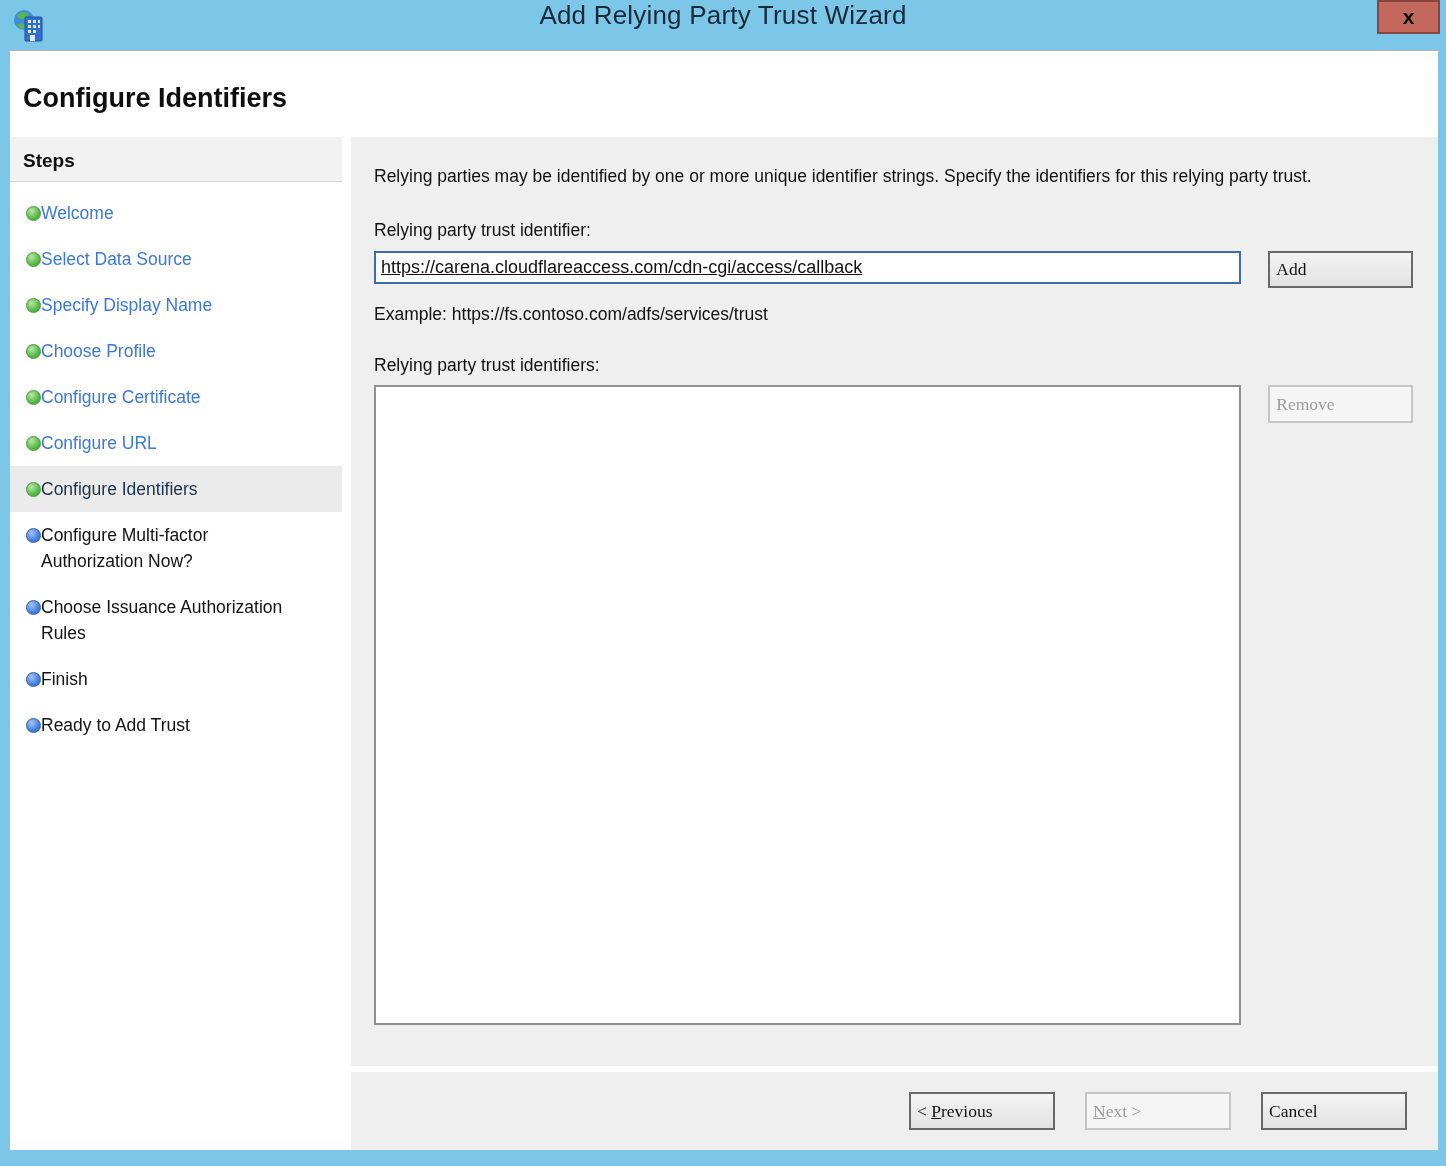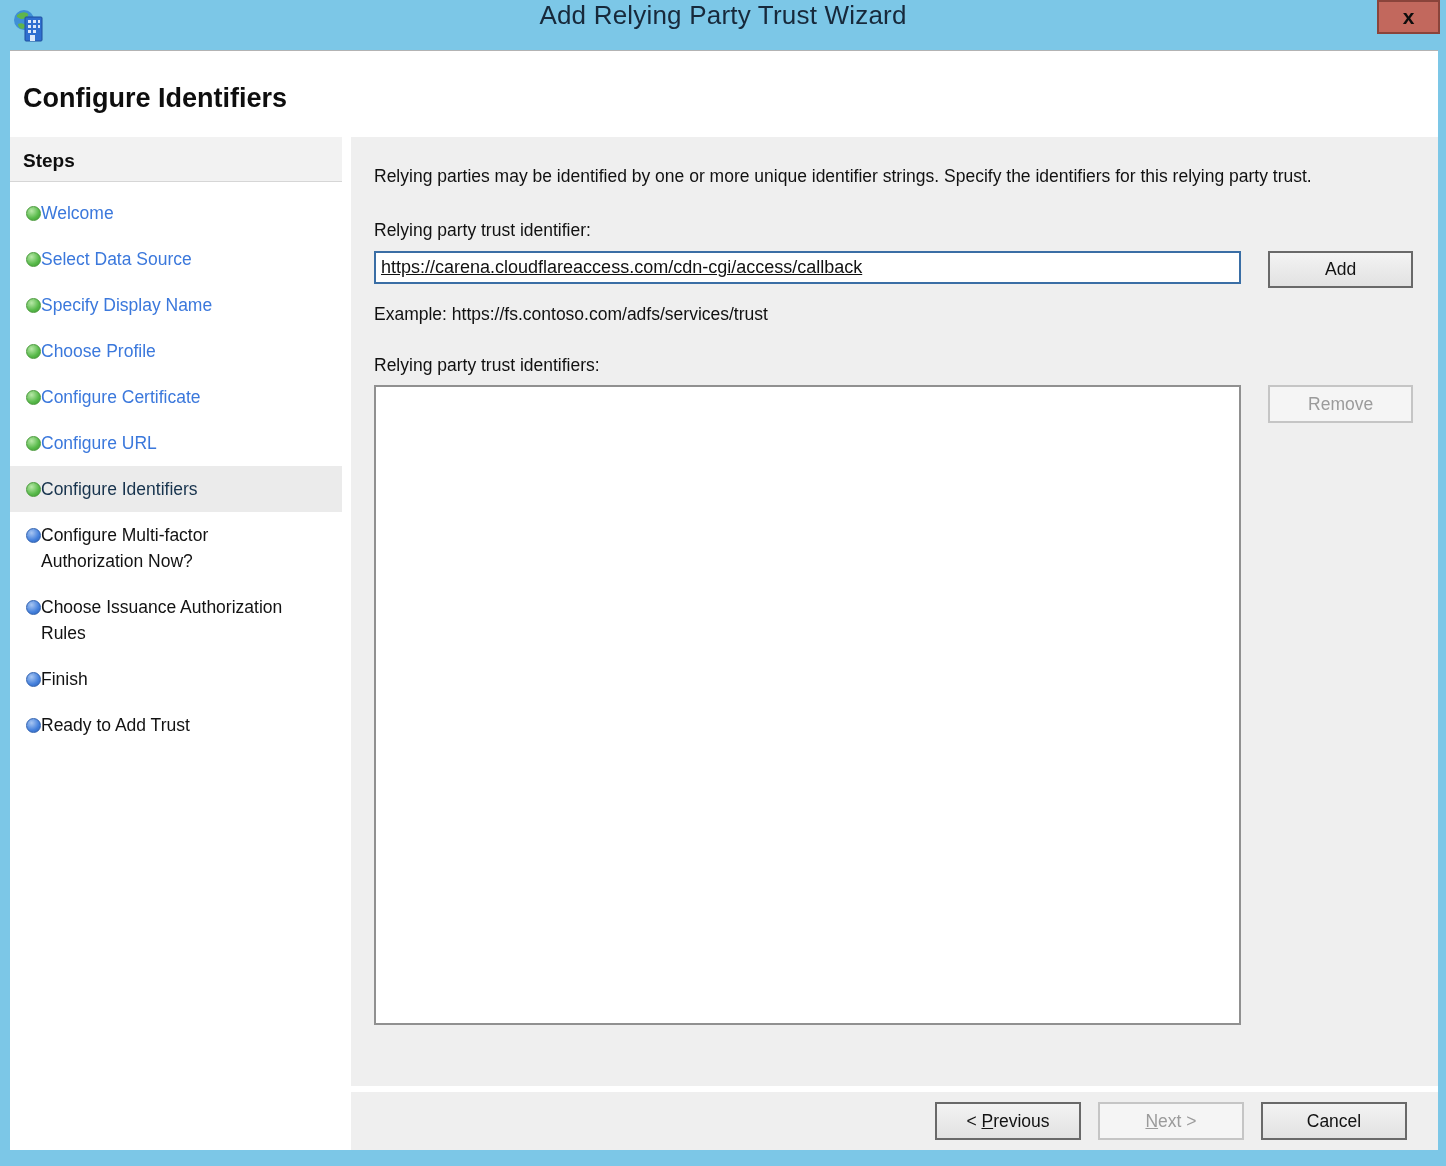--- a/index.html
+++ b/index.html
@@ -144,48 +144,48 @@
   .listbox {
     box-sizing: border-box;
     width: 869px; height: 640px;
     background: #FFFFFF;
     border: 2px solid #909090;
   }
 
   
   .btn {
     box-sizing: border-box;
-    font-family: Liberation Sans, sans-serif;
+    font-family: Liberation Serif, serif;
     font-size: 17.5px;
     color: #121212;
     background: linear-gradient(#F3F3F3, #E2E2E2);
     border: 2px solid #696969;
     cursor: pointer;
-    text-align: center;
+    text-align: left;
   }
   .btn.disabled {
     background: #F5F5F5;
     border-color: #C5C5C5;
     color: #9B9B9B;
     cursor: default;
   }
   .side-btn { width: 145px; margin-left: 27px; }
   .add-btn { height: 37px; }
   .remove-btn { height: 38px; }
   .accel { text-decoration: underline; }
 
   
   .footer {
-    height: 58px;
+    height: 78px;
     margin-top: 6px;
     background: #EFEFEF;
     display: flex;
     justify-content: flex-end;
     align-items: center;
-    gap: 17px;
+    gap: 30px;
     padding-right: 31px;
     flex: none;
   }
   .footer .btn { width: 146px; height: 38px; }
 </style>
 </head>
 <body>
 
 <div class="titlebar">
   <svg class="app-icon" width="32" height="36" viewBox="0 0 32 36">

